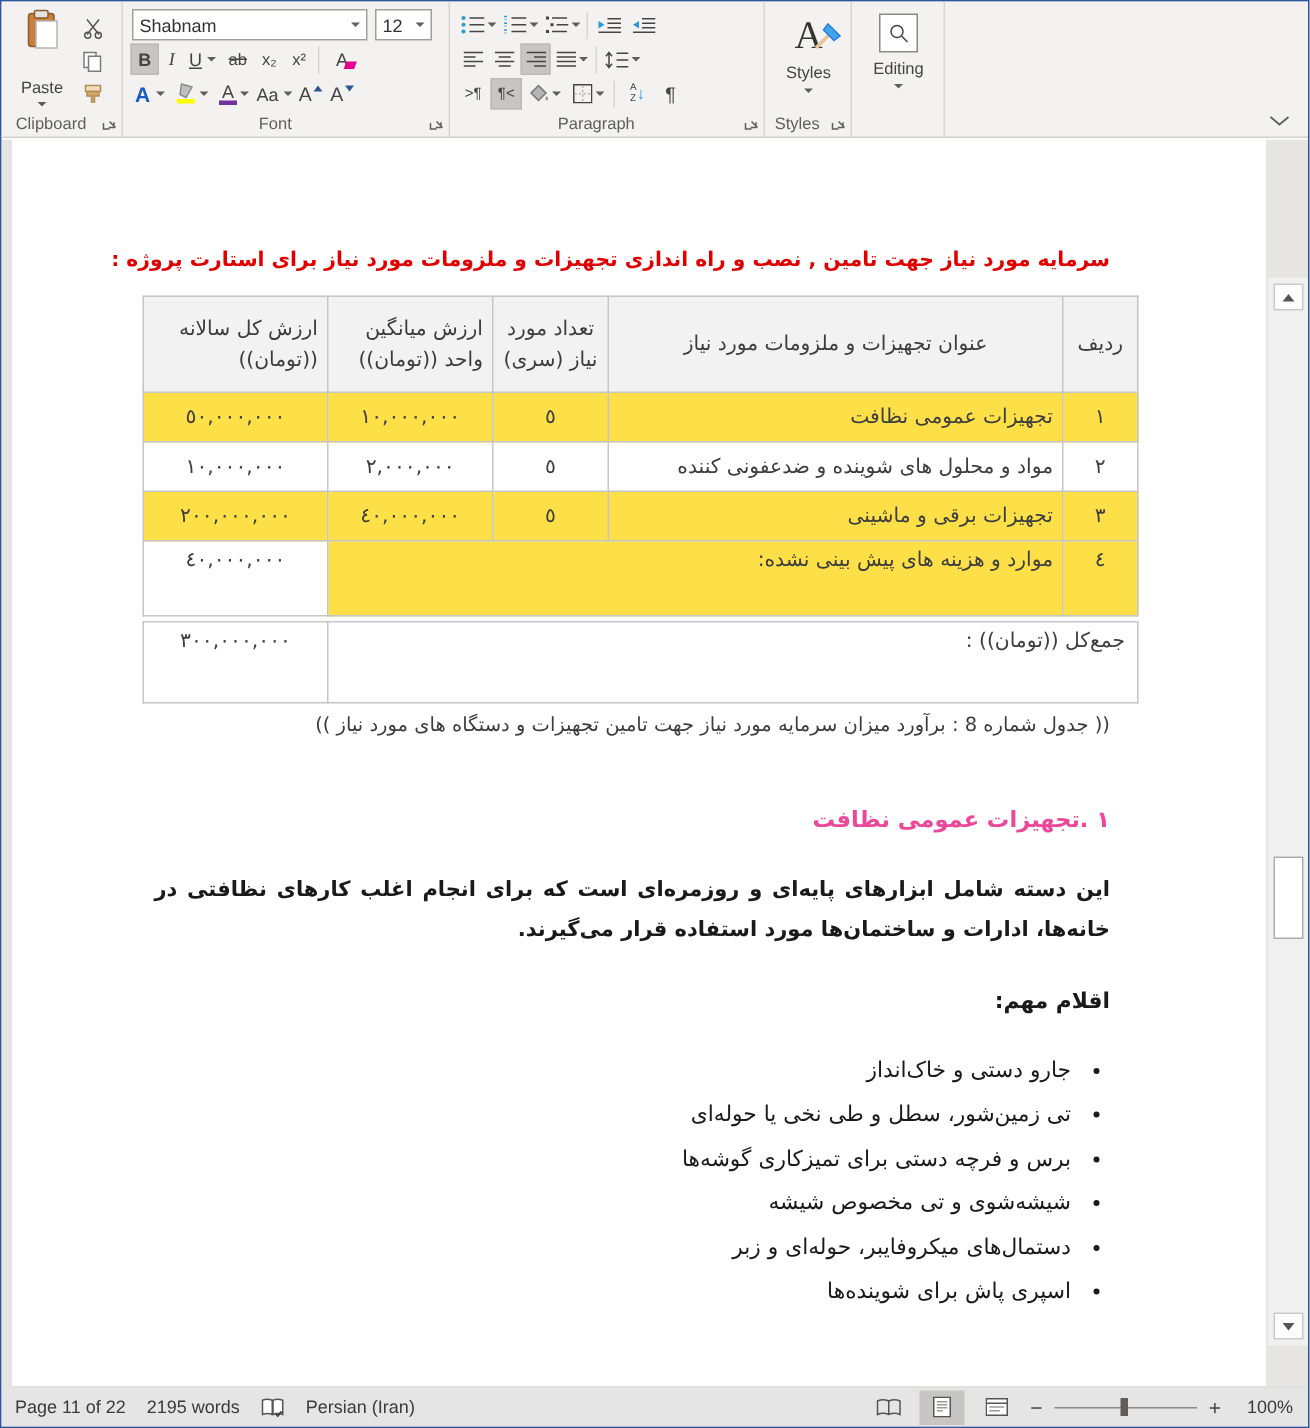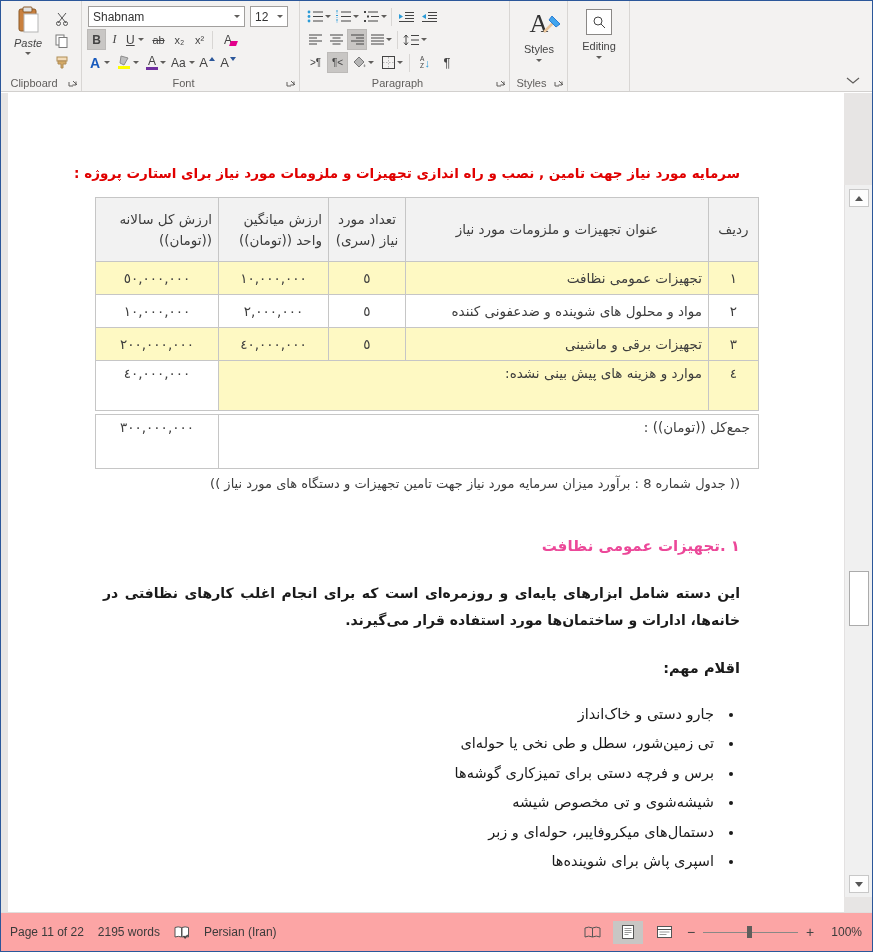--- a/index.html
+++ b/index.html
@@ -28,21 +28,21 @@
   
   .docarea { position:absolute; top:92px; bottom:27px; left:0; right:0; background:#e7e5e4; }
   .page { position:absolute; left:7px; top:0; bottom:0; right:28px; background:#fff; direction:rtl; overflow:hidden; font-family:"DejaVu Sans",sans-serif; }
 
   .doc-title { margin:72px 104px 0 0; color:#e00000; font-size:13.5px; font-weight:bold; white-space:nowrap; }
 
   table.doc-table { width:663px; margin:16px 85px 0 0; border-collapse:collapse; font-size:13.5px; color:#3d3d3d; table-layout:fixed; }
   table.doc-table th, table.doc-table td { border:1px solid #c6c6c6; padding:2px 6px; font-weight:normal; }
   table.doc-table th { background:#f2f2f2; height:64px; line-height:1.55; }
   .th-r { text-align:right; }
-  .band { background:#fef9c3; }
+  .band { background:#fde047; }
   td.c { text-align:center; }
   td.t { text-align:right; padding-right:9px; }
   tr.r-std td { height:33px; }
   tr.r-tall td { height:50px; vertical-align:top; padding-top:4px; }
   table.sum-table { width:663px; margin:3px 85px 0 0; border-collapse:collapse; font-size:13.5px; color:#3d3d3d; table-layout:fixed; }
   table.sum-table td { border:1px solid #c6c6c6; height:54px; vertical-align:top; padding:4px 8px; }
   td.sum-label { text-align:right; }
   td.sum-value { text-align:center; }
 
   .doc-caption { margin:7px 104px 0 0; font-size:13px; color:#3d3d3d; white-space:nowrap; }
@@ -53,21 +53,21 @@
   ul.doc-list li { font-size:14.5px; font-weight:normal; color:#1a1a1a; line-height:29.5px; padding-right:4px; }
 
   
   .vscroll { position:absolute; right:0; top:92px; bottom:27px; width:28px; background:#f0f0f0; border-left:1px solid #e3e1e1; }
   .sb-btn { position:absolute; left:4px; width:20px; height:18px; background:#fdfdfd; border:1px solid #c8c8c8; display:flex; align-items:center; justify-content:center; }
   .tri-up { width:0; height:0; border-left:4px solid transparent; border-right:4px solid transparent; border-bottom:5px solid #555; }
   .tri-dn { width:0; height:0; border-left:4px solid transparent; border-right:4px solid transparent; border-top:5px solid #555; }
   .sb-thumb { position:absolute; left:4px; top:386px; width:20px; height:55px; background:#fff; border:1px solid #ababab; }
 
   
-  .statusbar { position:absolute; bottom:0; left:0; right:0; height:39px; background:#fca5a5; border-top:1px solid #e1dfdd; display:flex; align-items:center; font-size:12px; color:#3b3b3b; }
+  .statusbar { position:absolute; bottom:0; left:0; right:0; height:27px; background:#e5e5e5; border-top:1px solid #e1dfdd; display:flex; align-items:center; font-size:12px; color:#3b3b3b; }
   .sb-item { padding:0 7px; height:100%; display:flex; align-items:center; }
   .sb-right { margin-left:auto; display:flex; align-items:center; gap:6px; padding-right:10px; }
   .viewbtn { width:30px; height:23px; display:flex; align-items:center; justify-content:center; }
   .zoomtrack { position:relative; width:95px; height:14px; }
   .zoomtrack .line { position:absolute; top:7px; left:0; right:0; height:1px; background:#8a8886; }
   .zoomtrack .handle { position:absolute; top:1px; left:44px; width:5px; height:12px; background:#605e5c; }
   .zsign { font-size:14px; color:#444; width:12px; text-align:center; }
 
   svg { display:block; }
   .chev2 { stroke:#605e5c; stroke-width:1.2; fill:none; }
@@ -81,21 +81,21 @@
 
     <div class="grp" id="g-clip">
       <div class="bigbtn" style="position:absolute;left:7px;top:5px;width:40px;height:70px;justify-content:flex-start;">
         <span>
           <svg width="24" height="27">
               <rect x="3" y="3" width="17" height="22" rx="2" fill="#c9803e" stroke="#8a5a28"></rect>
               <rect x="7" y="1" width="9" height="5" rx="1" fill="#e2e2e2" stroke="#8a5a28"></rect>
               <rect x="8" y="8" width="14" height="18" fill="#fff" stroke="#b5b5b5"></rect>
             </svg>
         </span>
-        <span style="margin-top:4px;font-style:italic;">Paste</span>
+        <span style="margin-top:20px;">Paste</span>
         <span class="dd" style="margin-top:3px;"></span>
       </div>
       <span class="rbtn" style="position:absolute;left:50px;top:7px;width:22px;">
         <svg width="14" height="14">
             <path d="M3 1 L11 11 M11 1 L3 11" stroke="#555" fill="none"></path>
             <circle cx="3.5" cy="11.5" r="2" fill="none" stroke="#555"></circle>
             <circle cx="10.5" cy="11.5" r="2" fill="none" stroke="#555"></circle>
           </svg>
       </span>
       <span class="rbtn" style="position:absolute;left:50px;top:29px;width:22px;">

